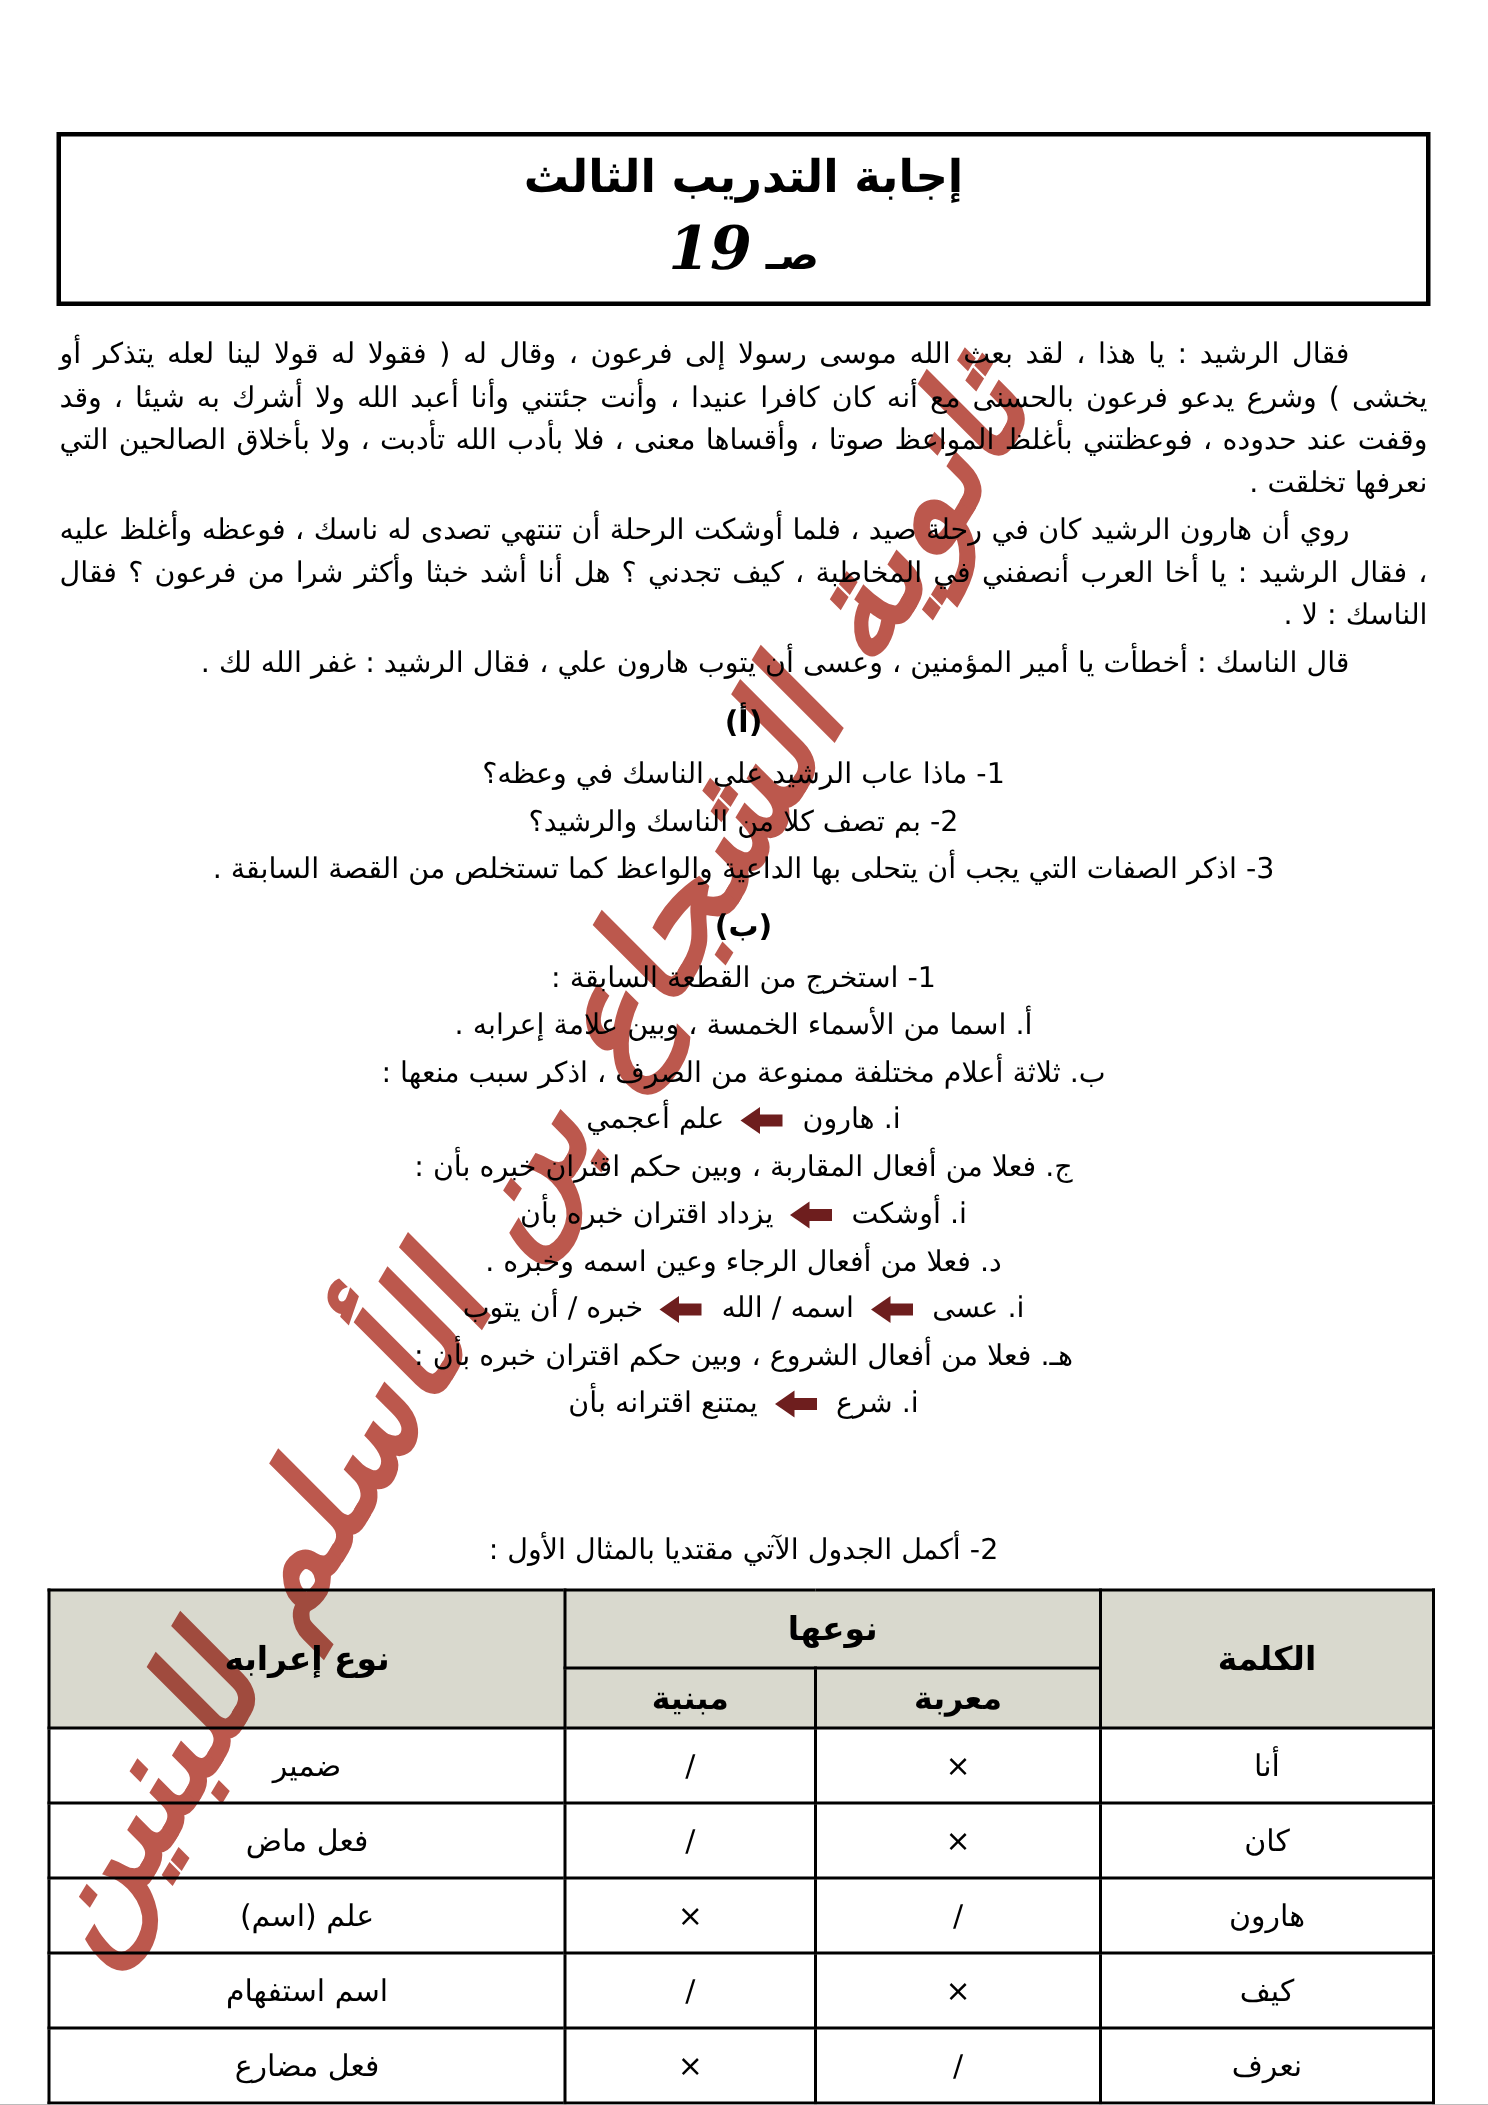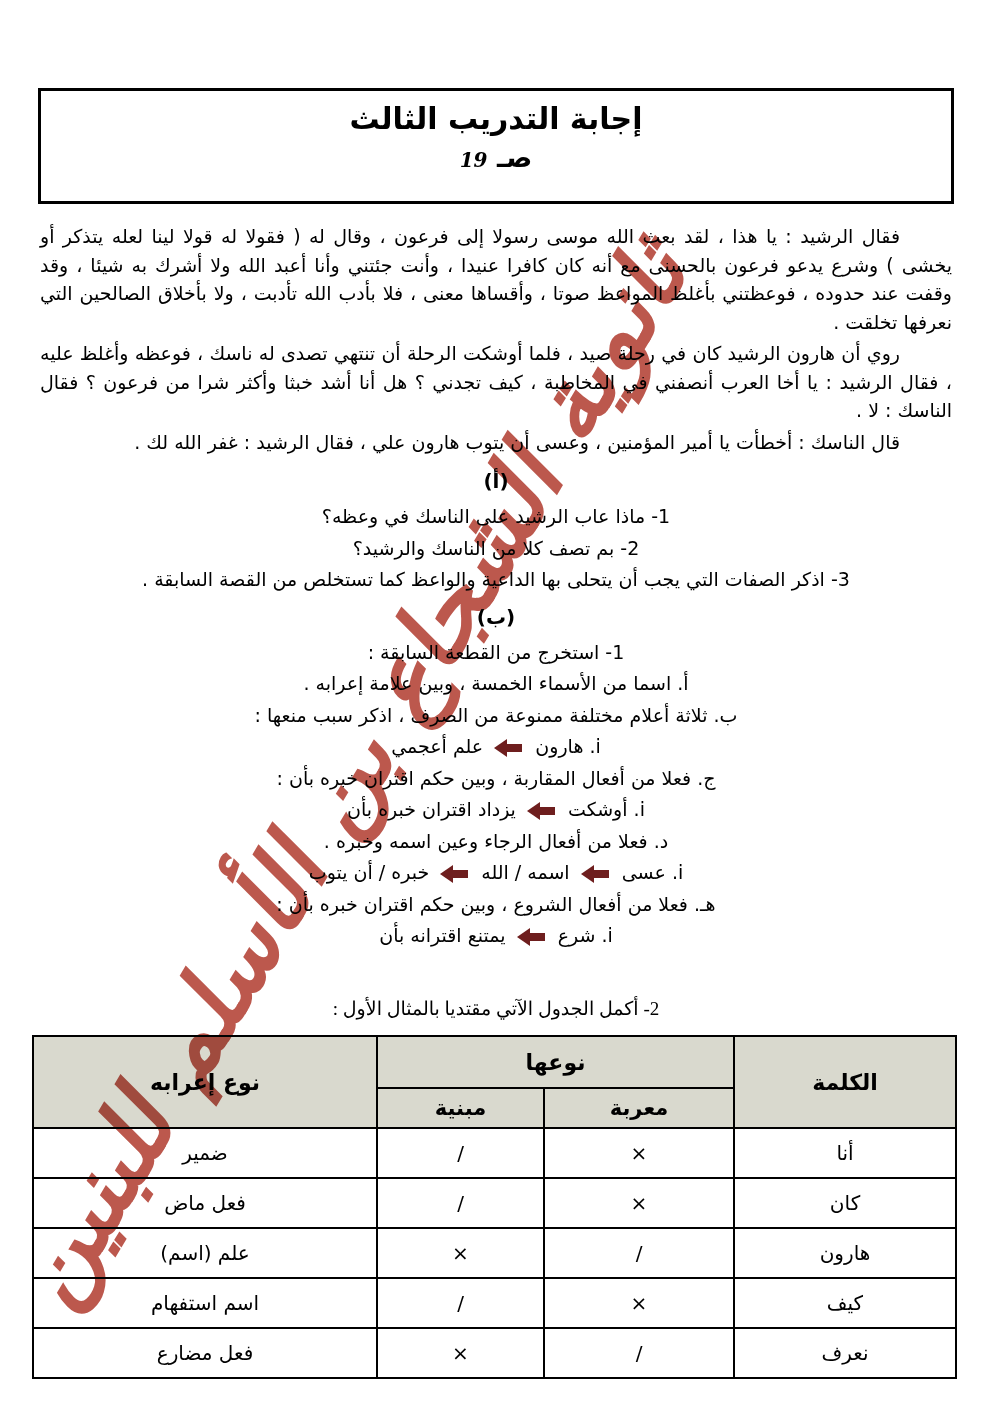--- a/index.html
+++ b/index.html
@@ -7,25 +7,25 @@
     position:relative; width:992px; height:1403px; margin:0 auto;
     background:#ffffff; overflow:hidden;
     font-family:"DejaVu Sans", sans-serif; color:#000;
     direction:rtl;
   }
   
   .title-box {
     margin:88px 38px 18px 38px;
     border:3px solid #000;
     text-align:center;
-    padding:10px 0 28px 0;
+    padding:10px 0 12px 0;
   }
   .title-l1 { font-size:30px; font-weight:bold; }
   .title-l2 { font-size:27px; font-weight:bold; margin-top:6px; }
-  .pagenum  { font-family:"DejaVu Serif", serif; font-style:italic; font-size:20px; }
+  .pagenum  { font-family:"DejaVu Serif", serif; font-style:italic; font-size:40px; }
 
   
   .content { margin:0 40px; font-size:19px; line-height:1.5; text-align:justify; }
   .para { margin:0 0 3px 0; text-indent:52px; }
 
   .answers { text-align:center; margin-top:10px; }
   .cline { margin:3px 0; }
   .sec-head { font-weight:bold; margin:8px 0 6px 0; font-size:20px; }
 
   
@@ -35,21 +35,21 @@
     width:0; height:0;
     border-top:9px solid transparent; border-bottom:9px solid transparent;
     border-right:13px solid #6e1e1e;
   }
   .arrow::after {
     content:""; position:absolute; left:12px; top:50%; transform:translateY(-50%);
     width:16px; height:8px; background:#6e1e1e;
   }
 
   
-  .table-intro { margin-top:45px;font-family:Liberation Serif, serif; }
+  .table-intro { margin-top:69px; }
   .grid-wrap { margin:12px 35px 0 35px; }
   table.grid { width:923px; border-collapse:collapse; table-layout:fixed; }
   table.grid th, table.grid td {
     border:2px solid #000; text-align:center; vertical-align:middle; padding:2px 4px;
   }
   table.grid th { background:#d9d9ce; font-weight:bold; font-size:22px; }
   table.grid tr.hrow1 th { height:46px; }
   table.grid tr.hrow2 th { height:34px; font-size:21px; }
   table.grid td { height:44px; font-size:20px; background:#fff; }
   td.b { font-weight:normal; }

